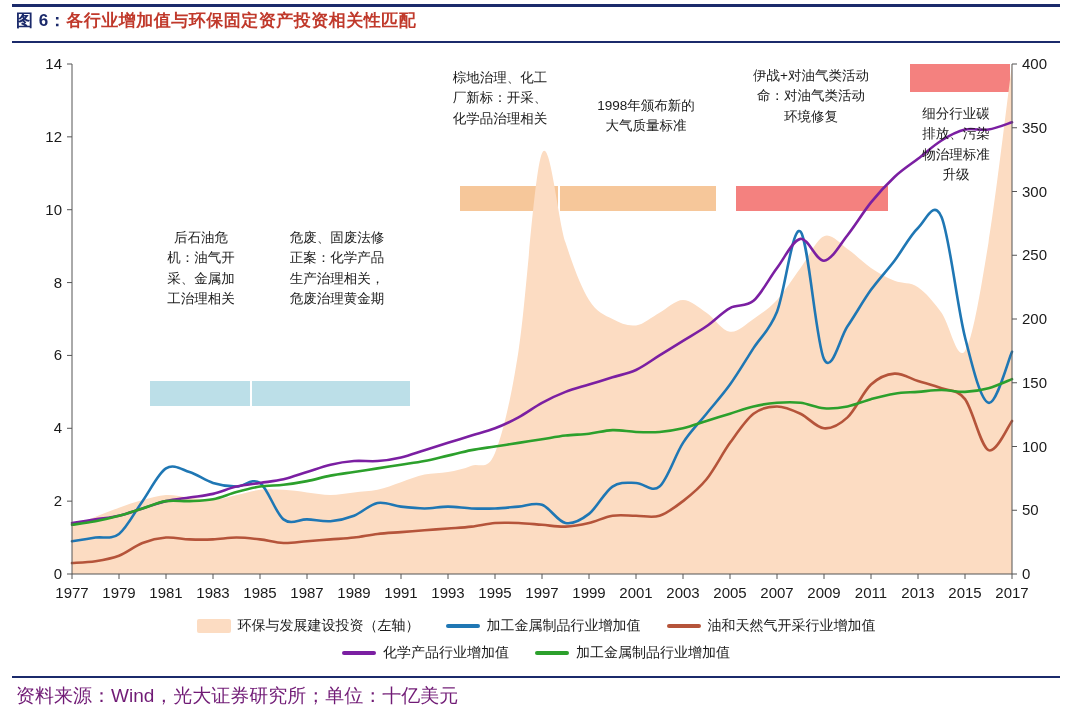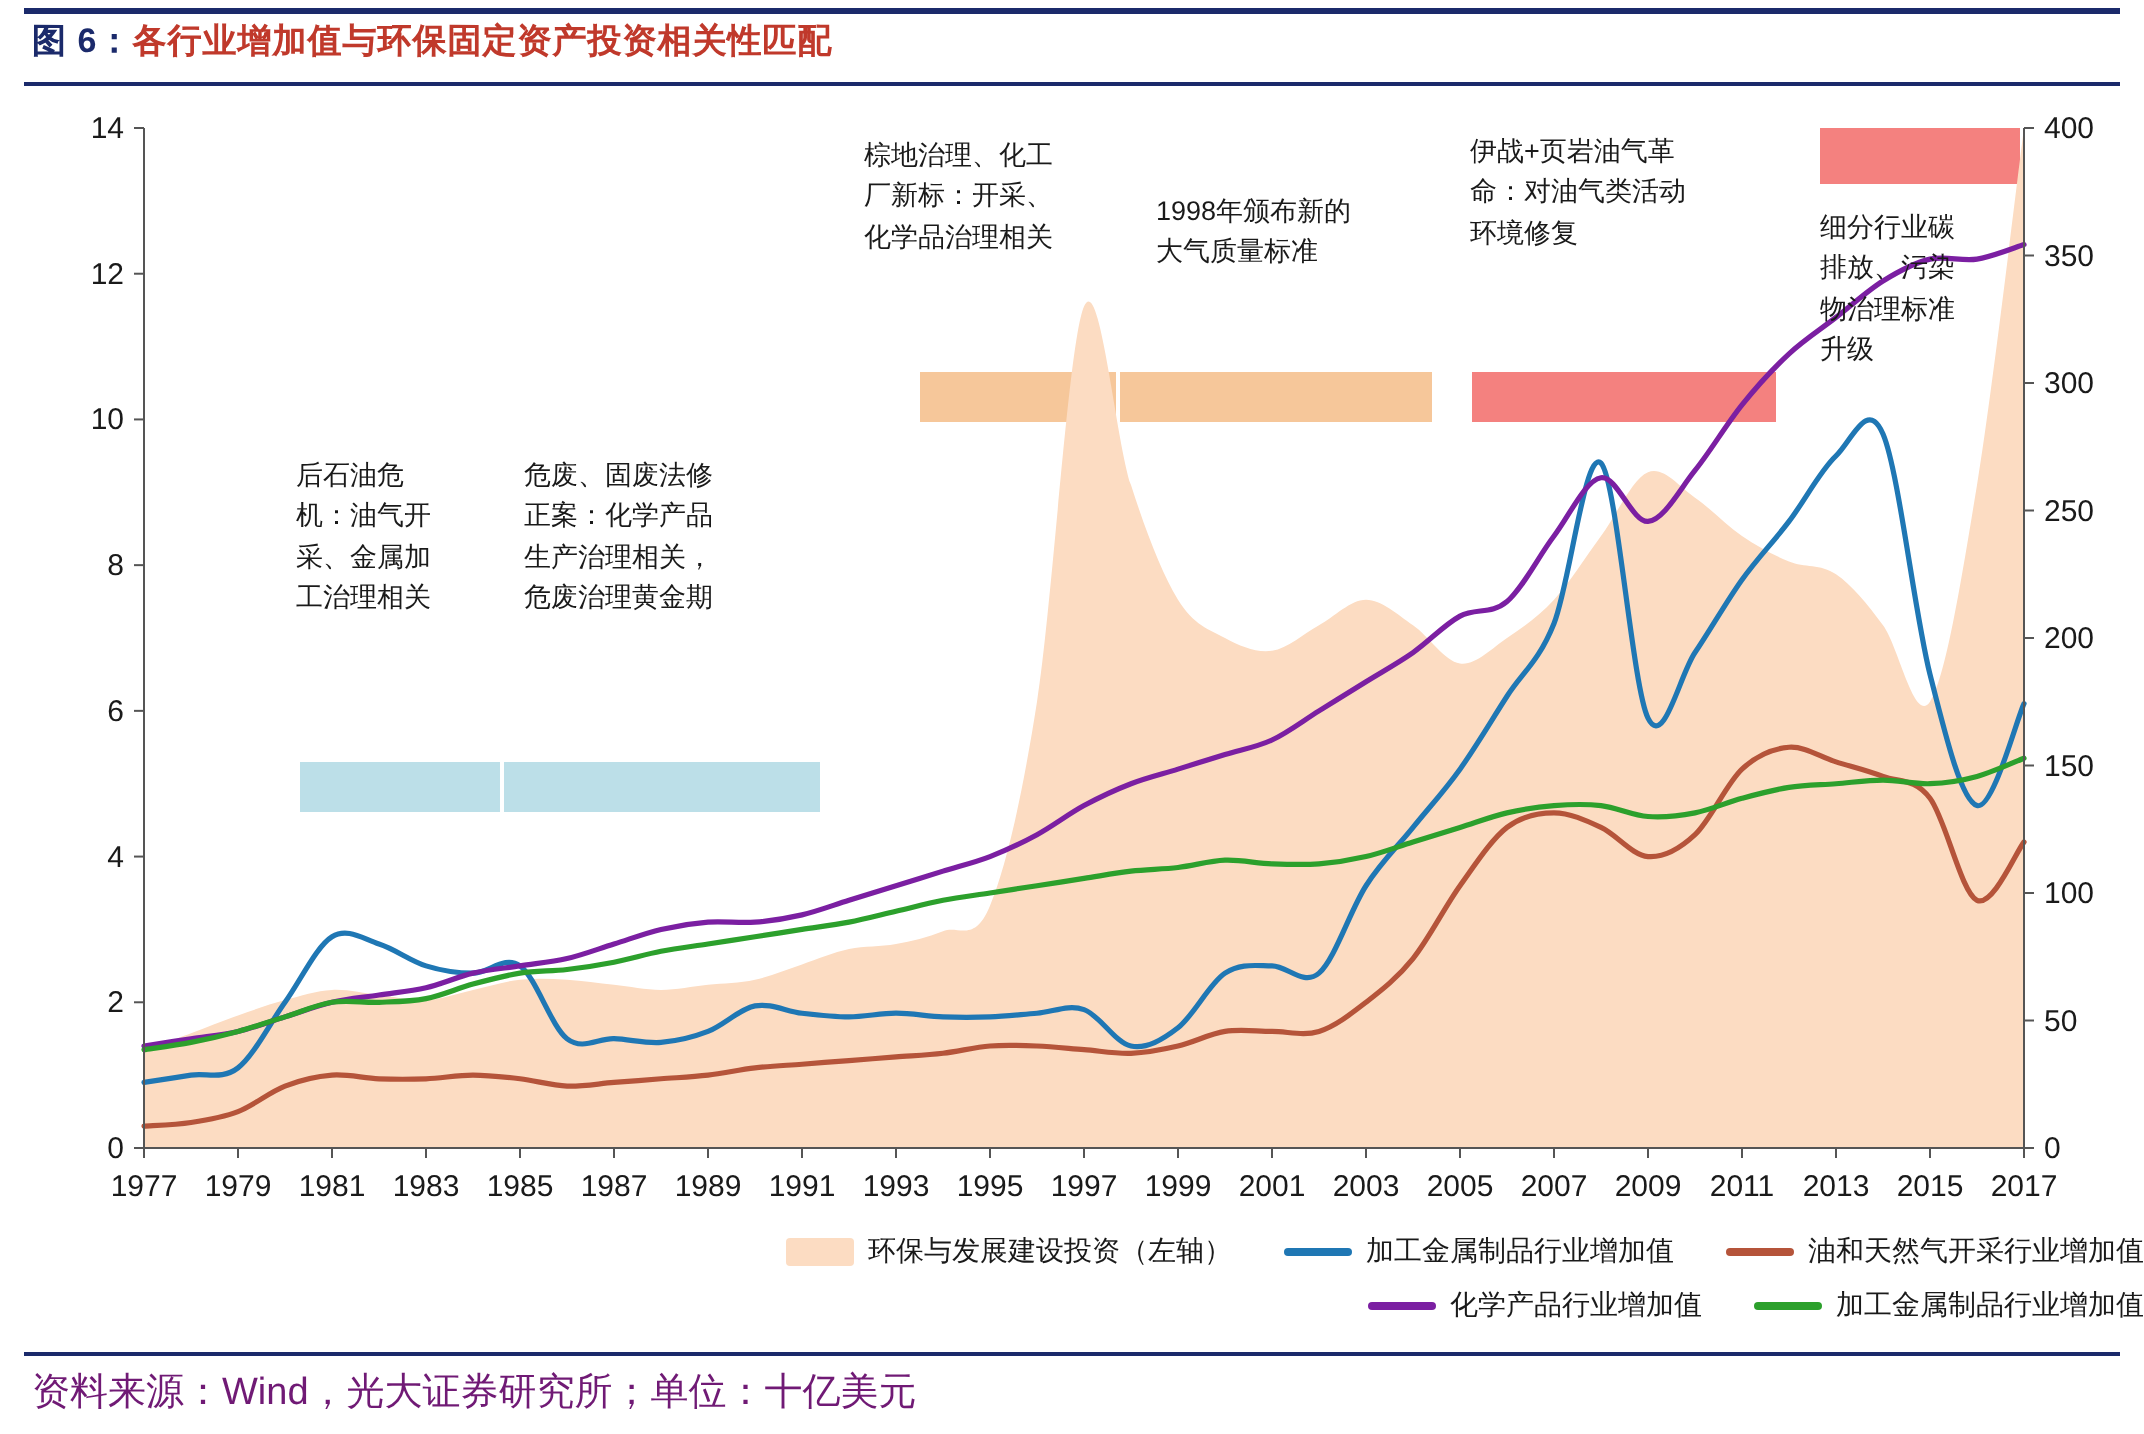--- a/index.html
+++ b/index.html
@@ -21,26 +21,26 @@
     position:absolute;left:16px;top:9px;
     font-size:17px;font-weight:bold;color:#c0392b;white-space:nowrap;
     letter-spacing:0.5px;
   }
   .fig-title .lbl{color:#1b2a6b;}
   .plot-wrap{position:absolute;left:0;top:46px;width:1072px;height:600px;}
   svg.chart{display:block;}
   .axis-text{font-size:15px;fill:#1a1a1a;font-family:"Liberation Sans",sans-serif;}
   .anno{
     position:absolute;font-size:13.5px;color:#1a1a1a;line-height:1.5;
-    text-align:left;white-space:pre-line;
+    text-align:center;white-space:pre-line;
   }
   .legend{
     position:absolute;left:0;top:612px;width:1072px;height:62px;
   }
-  .legend-row{display:flex;justify-content:flex-end;align-items:center;gap:26px;height:27px;font-family:Liberation Serif, serif;}
+  .legend-row{display:flex;justify-content:center;align-items:center;gap:26px;height:27px;font-family:Liberation Serif, serif;}
   .legend-item{display:flex;align-items:center;gap:7px;font-size:14px;color:#1a1a1a;}
   .swatch-area{width:34px;height:14px;border-radius:2px;}
   .swatch-line{width:34px;height:4px;border-radius:2px;}
   .src-rule{position:absolute;left:12px;top:676px;width:1048px;height:2px;background:#1b2a6b;}
   .source{
     position:absolute;left:16px;top:683px;font-size:19px;color:#701a75;white-space:nowrap;
   }
 </style>
 </head>
 <body>
@@ -153,21 +153,21 @@
 工治理相关</div>
   <div class="anno" style="left:262px;top:182px;width:150px;">危废、固废法修
 正案：化学产品
 生产治理相关，
 危废治理黄金期</div>
   <div class="anno" style="left:432px;top:22px;width:136px;">棕地治理、化工
 厂新标：开采、
 化学品治理相关</div>
   <div class="anno" style="left:578px;top:38px;width:136px;margin-top:12px;">1998年颁布新的
 大气质量标准</div>
-  <div class="anno" style="left:735px;top:20px;width:152px;">伊战+页岩油气革
+  <div class="anno" style="left:735px;top:20px;width:152px;">伊战+对油气类活动
 命：对油气类活动
 环境修复</div>
   <div class="anno" style="left:910px;top:58px;width:92px;">细分行业碳
 排放、污染
 物治理标准
 升级</div>
 </div>
 
 <div class="legend">
   <div class="legend-row">

